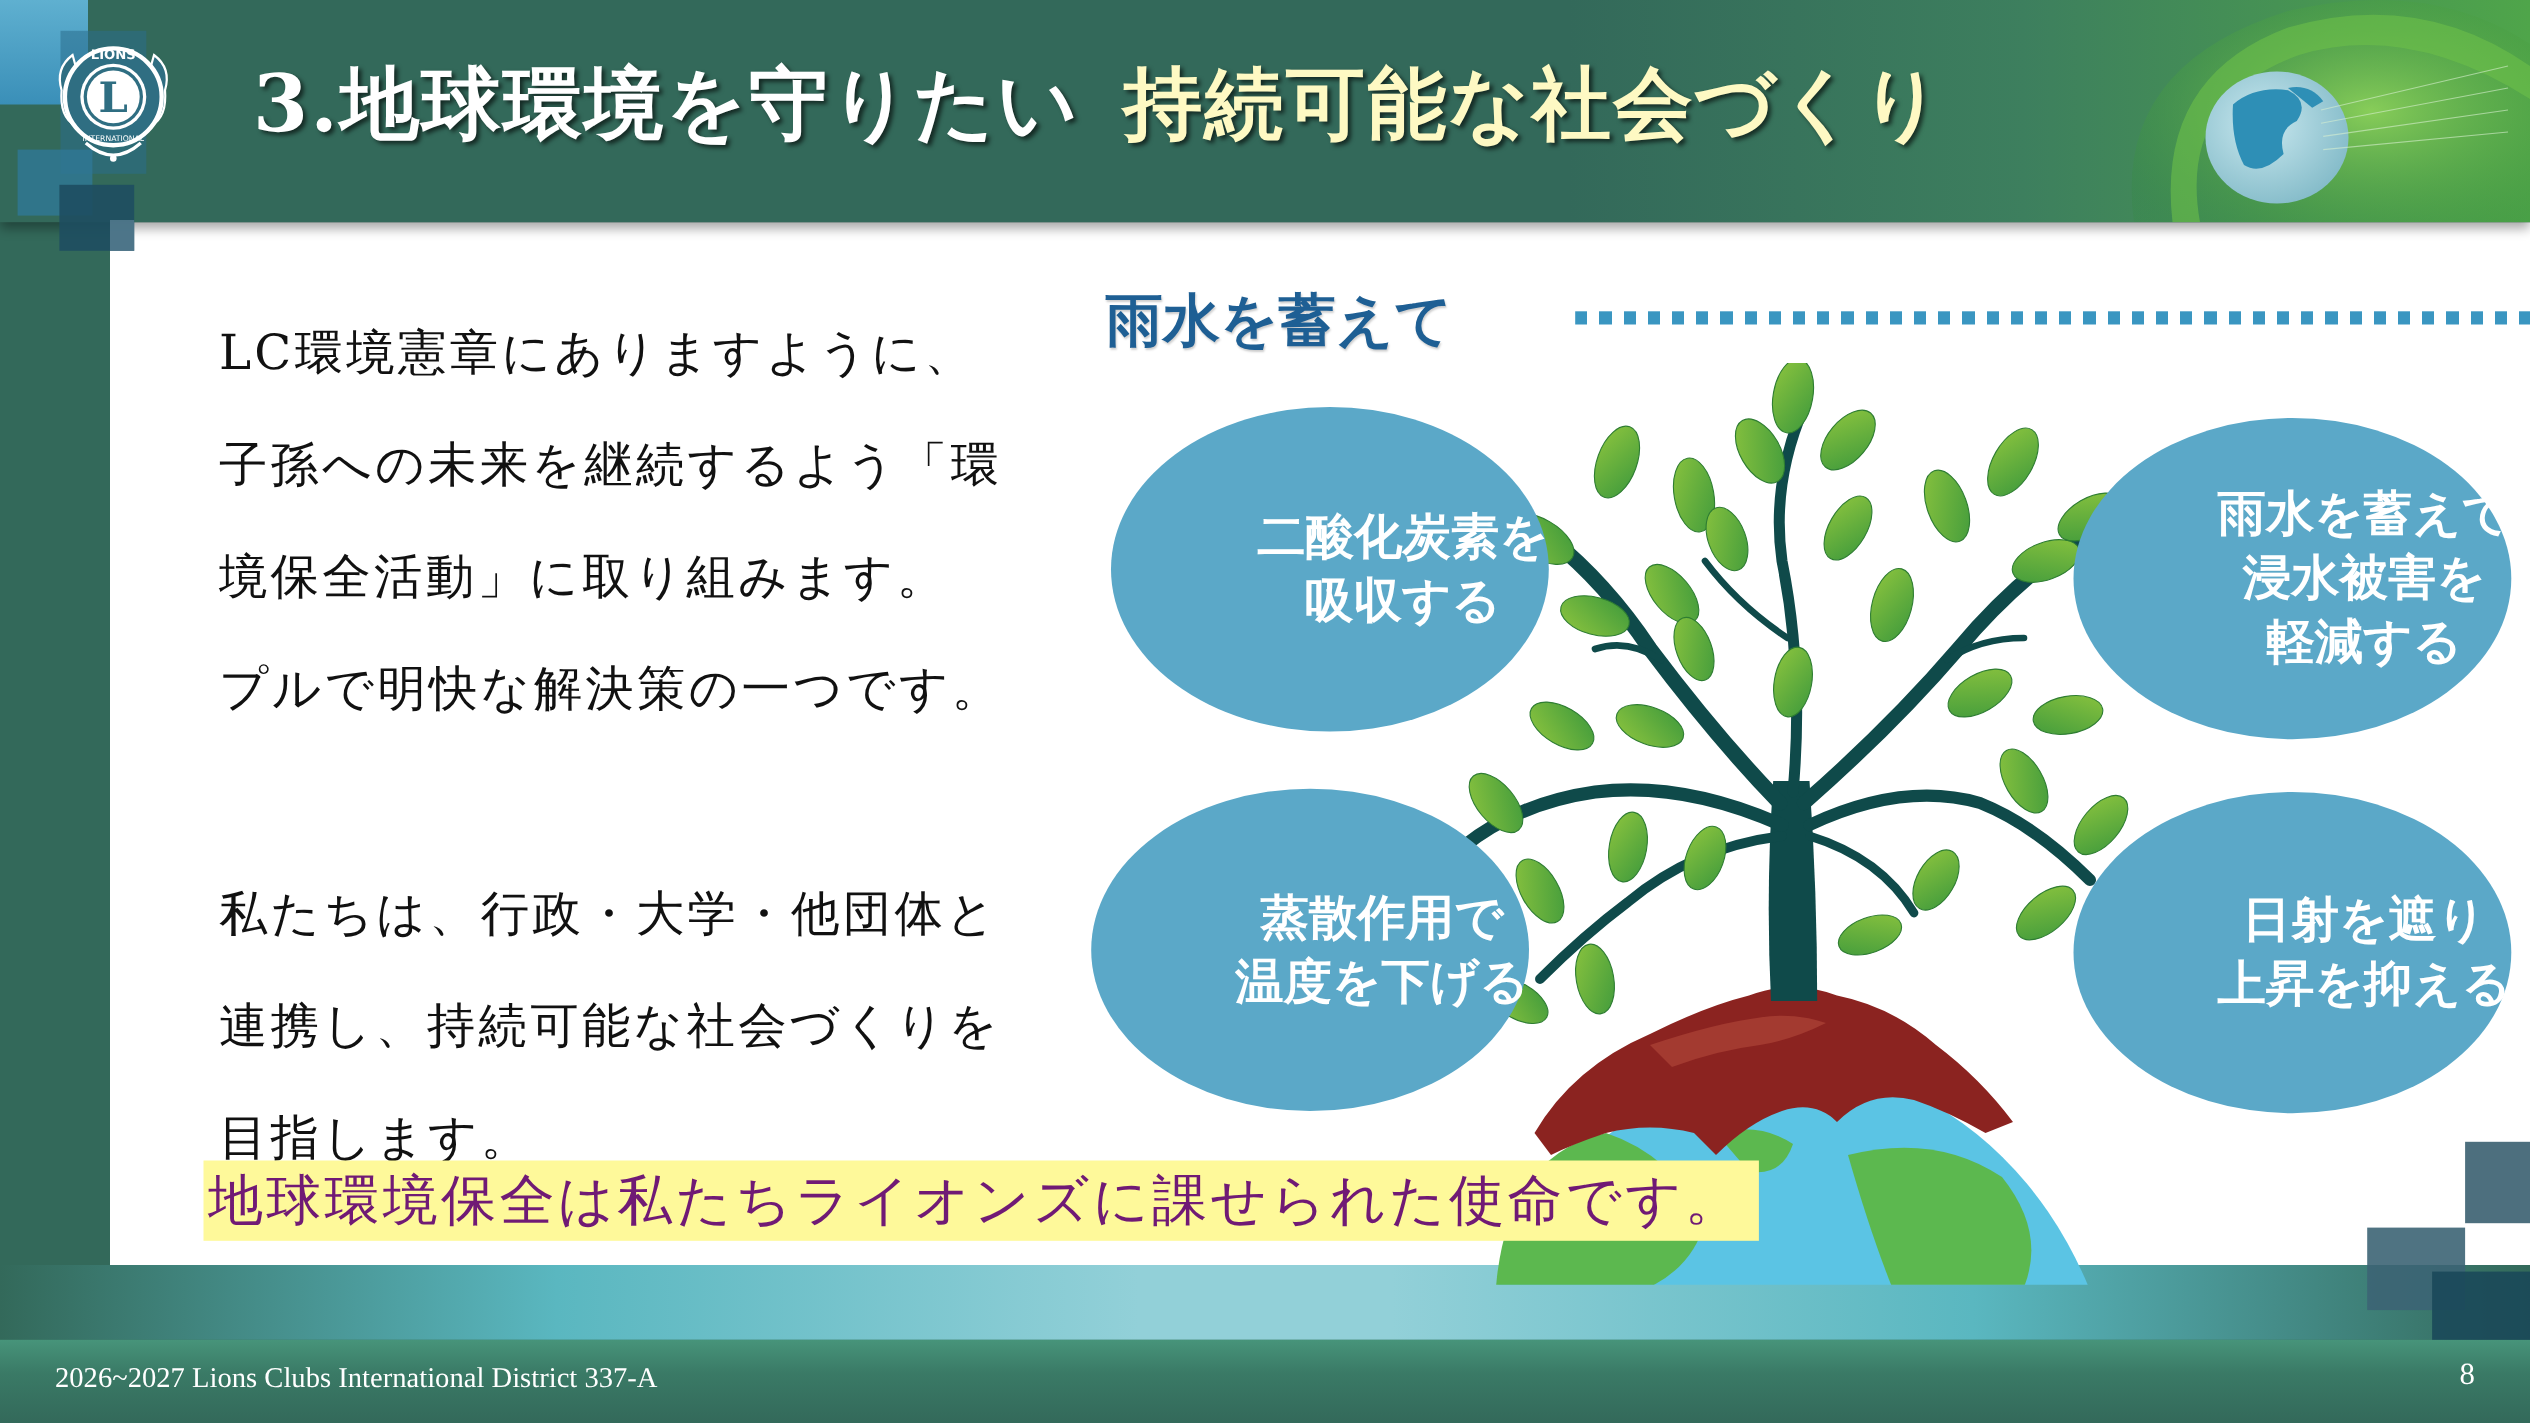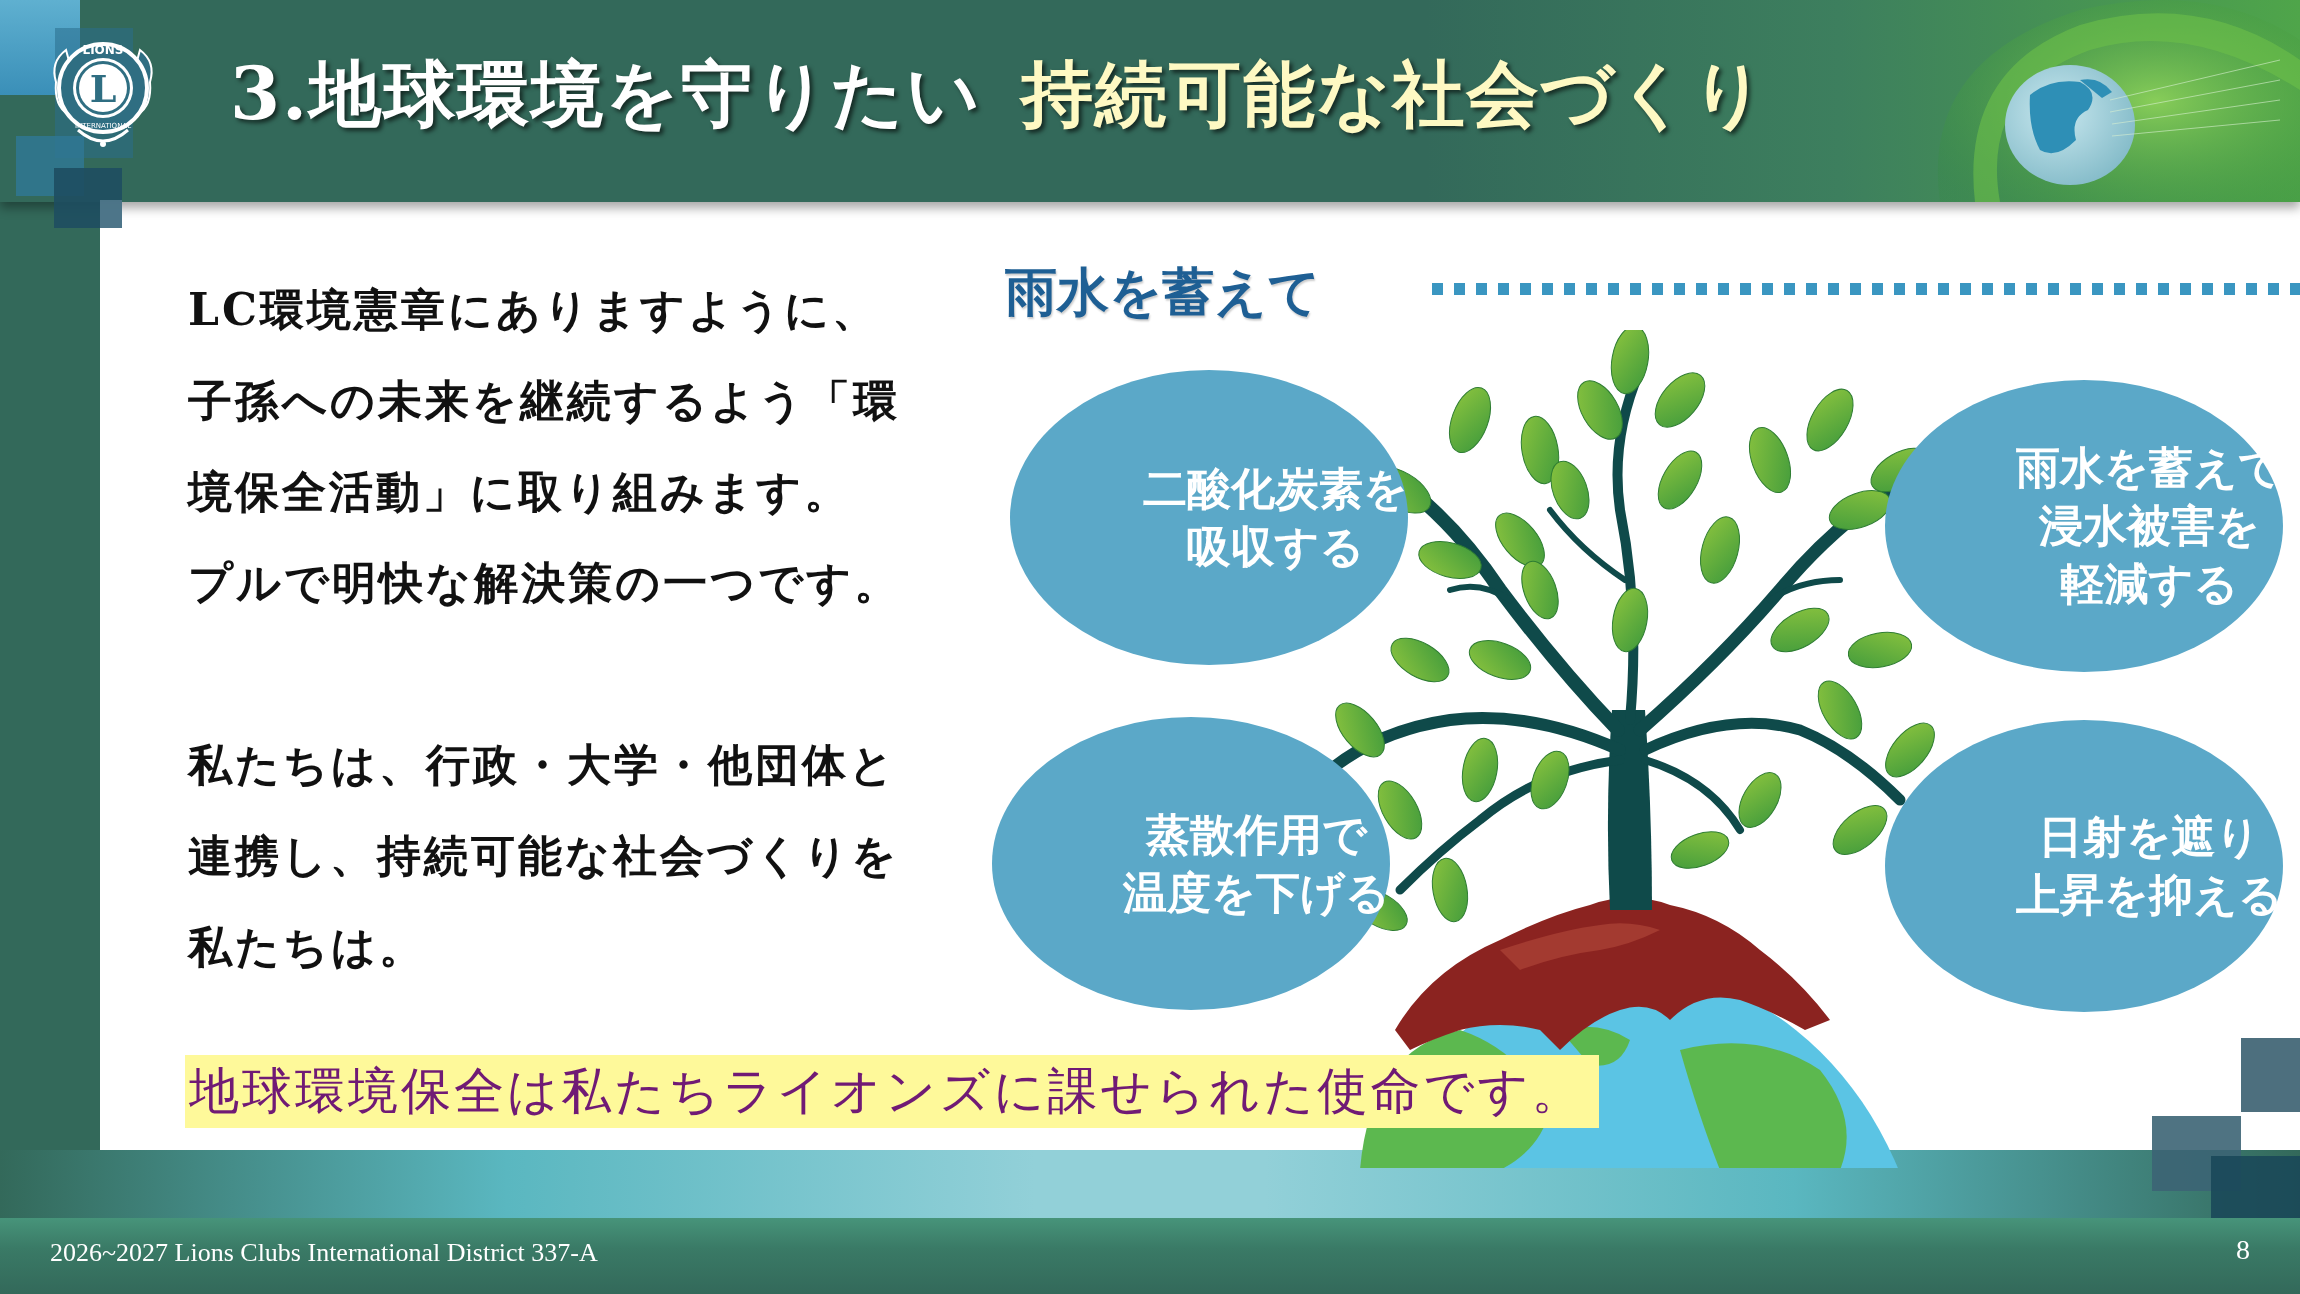--- a/index.html
+++ b/index.html
@@ -41,21 +41,21 @@
   
   .panel {
     position: absolute; left: 100px; top: 202px; width: 2200px; height: 948px;
     background: #ffffff; z-index: 1;
   }
   .left-text {
     position: absolute; left: 183px; top: 262px; width: 760px;
     font-size: 44px; line-height: 86px; color: #111; z-index: 2;
     letter-spacing: 3px;
   }
-  .left-text p { margin: 5px; font-weight: bold; }
+  .left-text p { margin: 16px; }
   .left-text .gap { height: 86px; }
 
   .mission {
     position: absolute; left: 185px; top: 1055px; height: 73px;
     padding: 0 14px 0 4px;
     background: #fef99a; color: #701a75;
     font-size: 50px; line-height: 73px; z-index: 6; white-space: nowrap;
     letter-spacing: 3px;
   }
 
@@ -172,21 +172,21 @@
 <div class="panel"></div>
 
 <div class="left-text">
   <p>LC環境憲章にありますように、</p>
   <p>子孫への未来を継続するよう「環</p>
   <p>境保全活動」に取り組みます。</p>
   <p>プルで明快な解決策の一つです。</p>
   <div class="gap"></div>
   <p>私たちは、行政・大学・他団体と</p>
   <p>連携し、持続可能な社会づくりを</p>
-  <p>私たちは。</p>
+  <p>目指します。</p>
 </div>
 
 <div class="section-heading">雨水を蓄えて</div>
 <div class="dotted-line"></div>
 
 <div class="tree-wrap">
   <svg width="650" height="840" viewBox="0 0 650 840">
     <defs>
       <linearGradient id="leafG" x1="0" y1="0" x2="1" y2="1">
         <stop offset="0" stop-color="#8cc43e"></stop>

